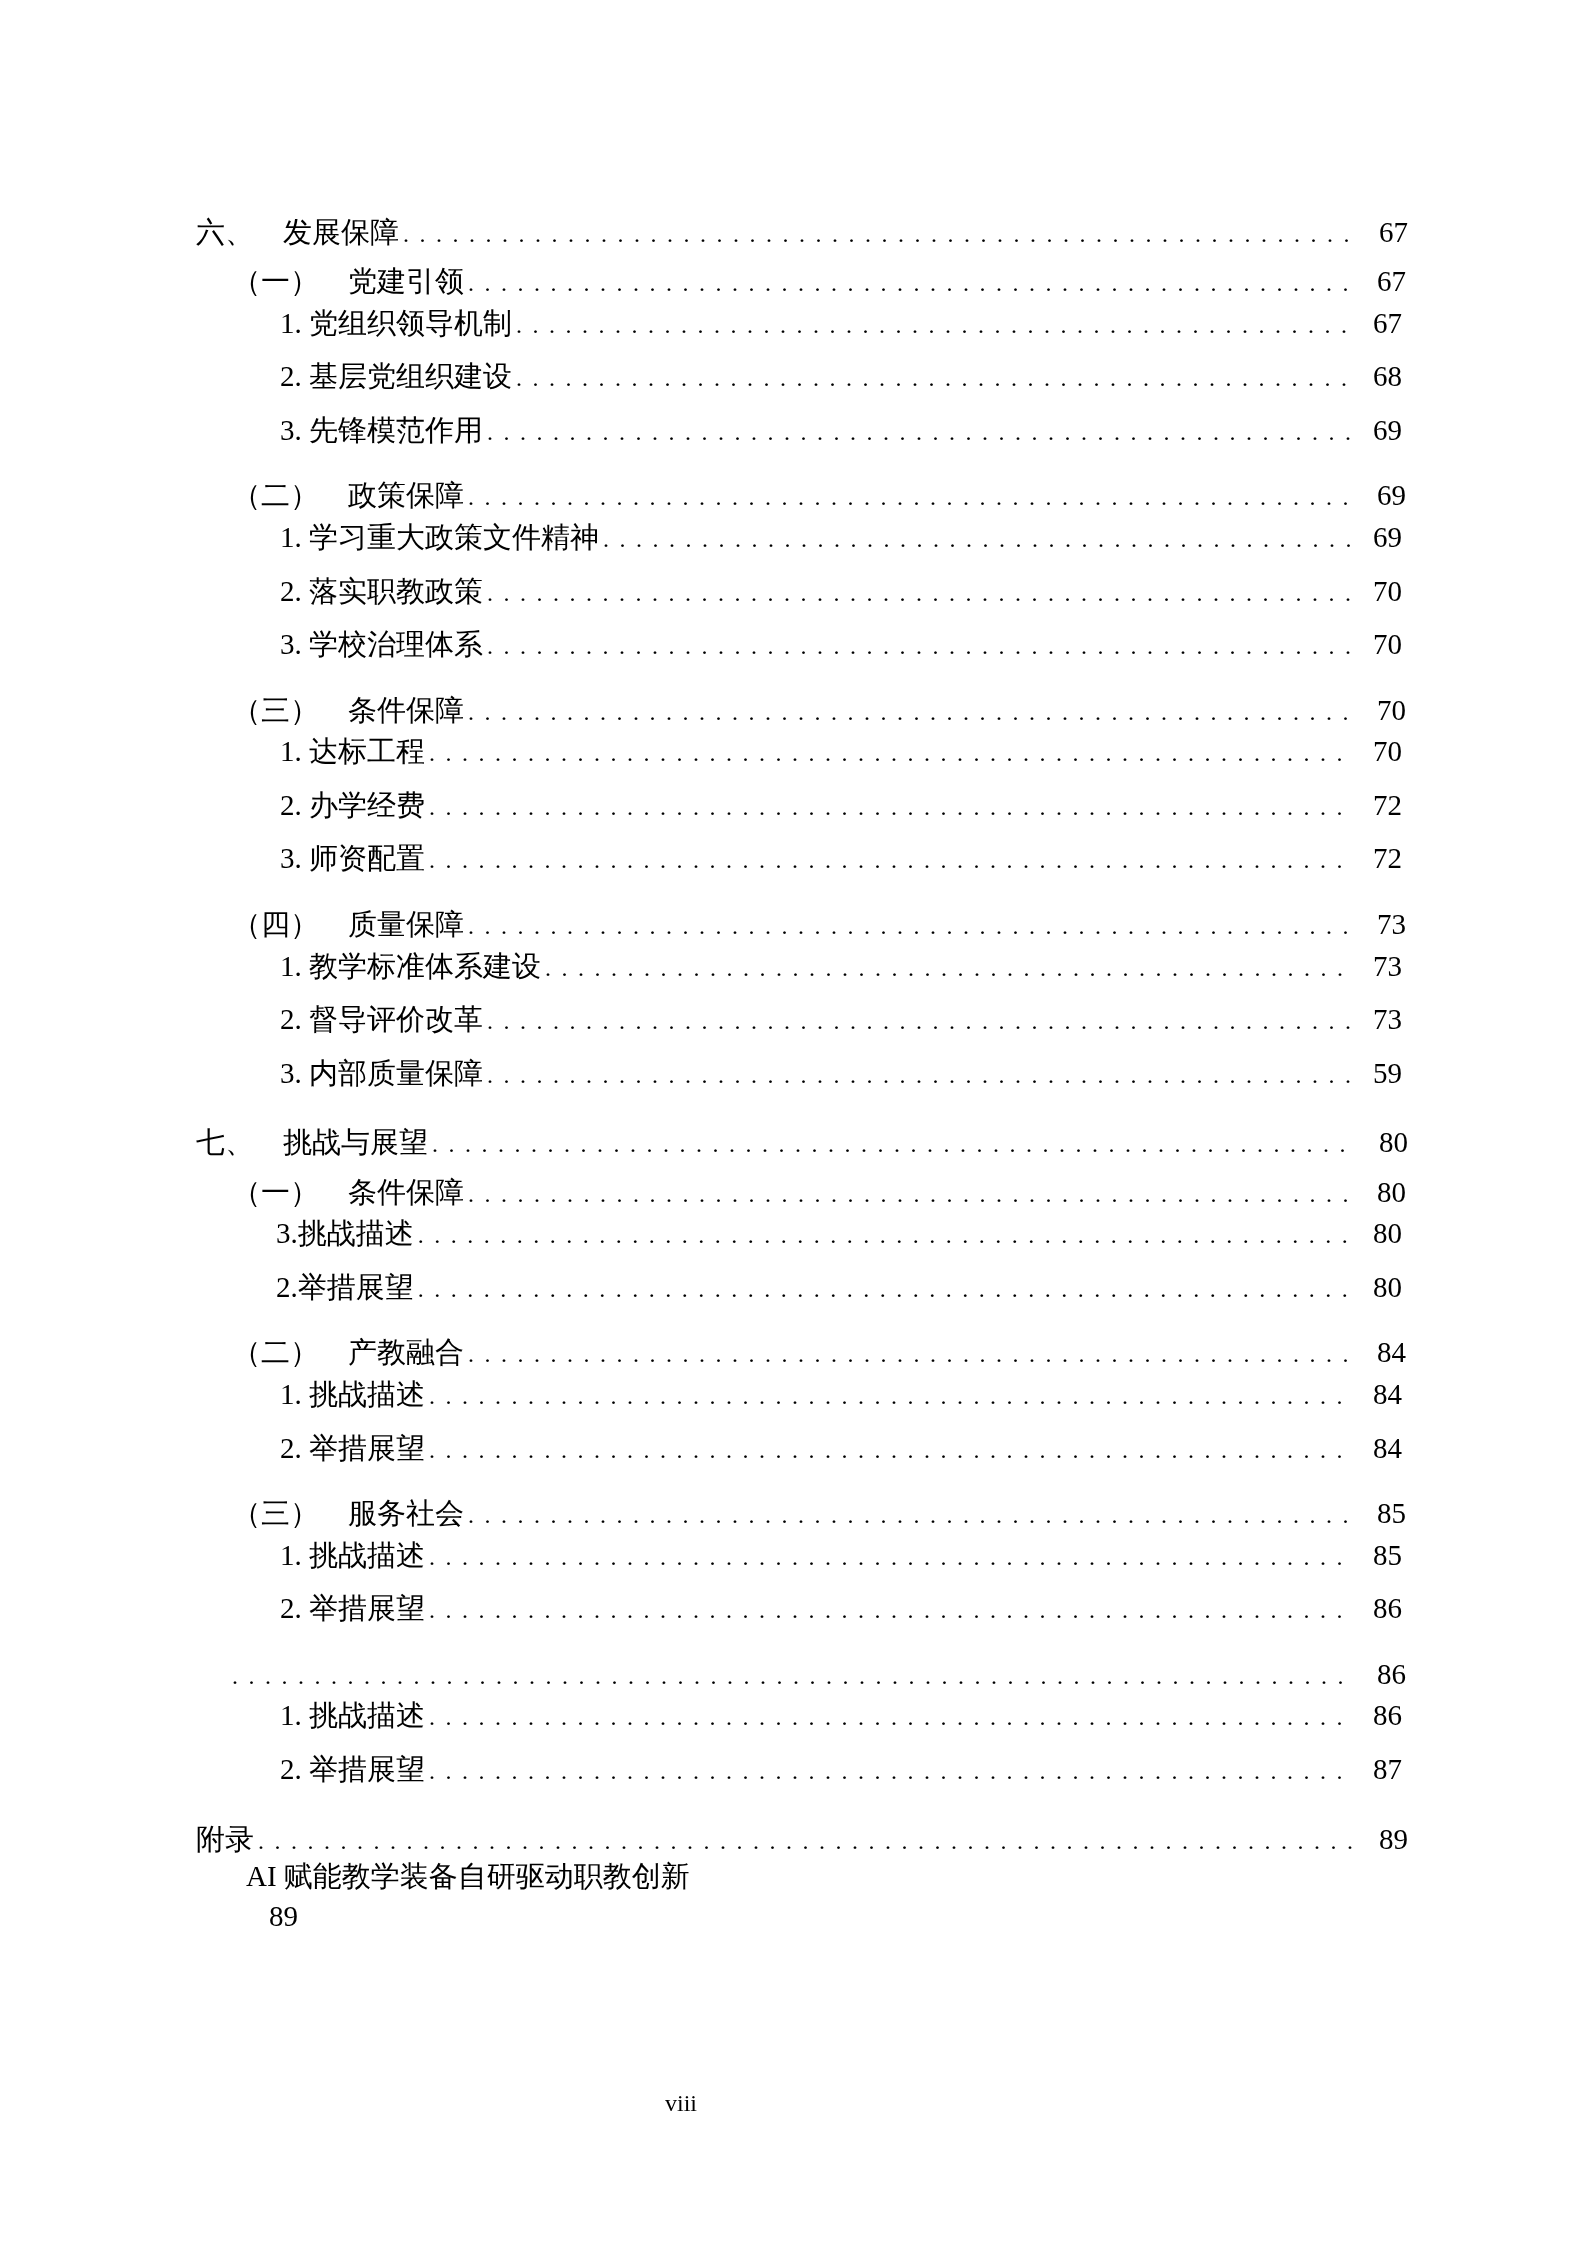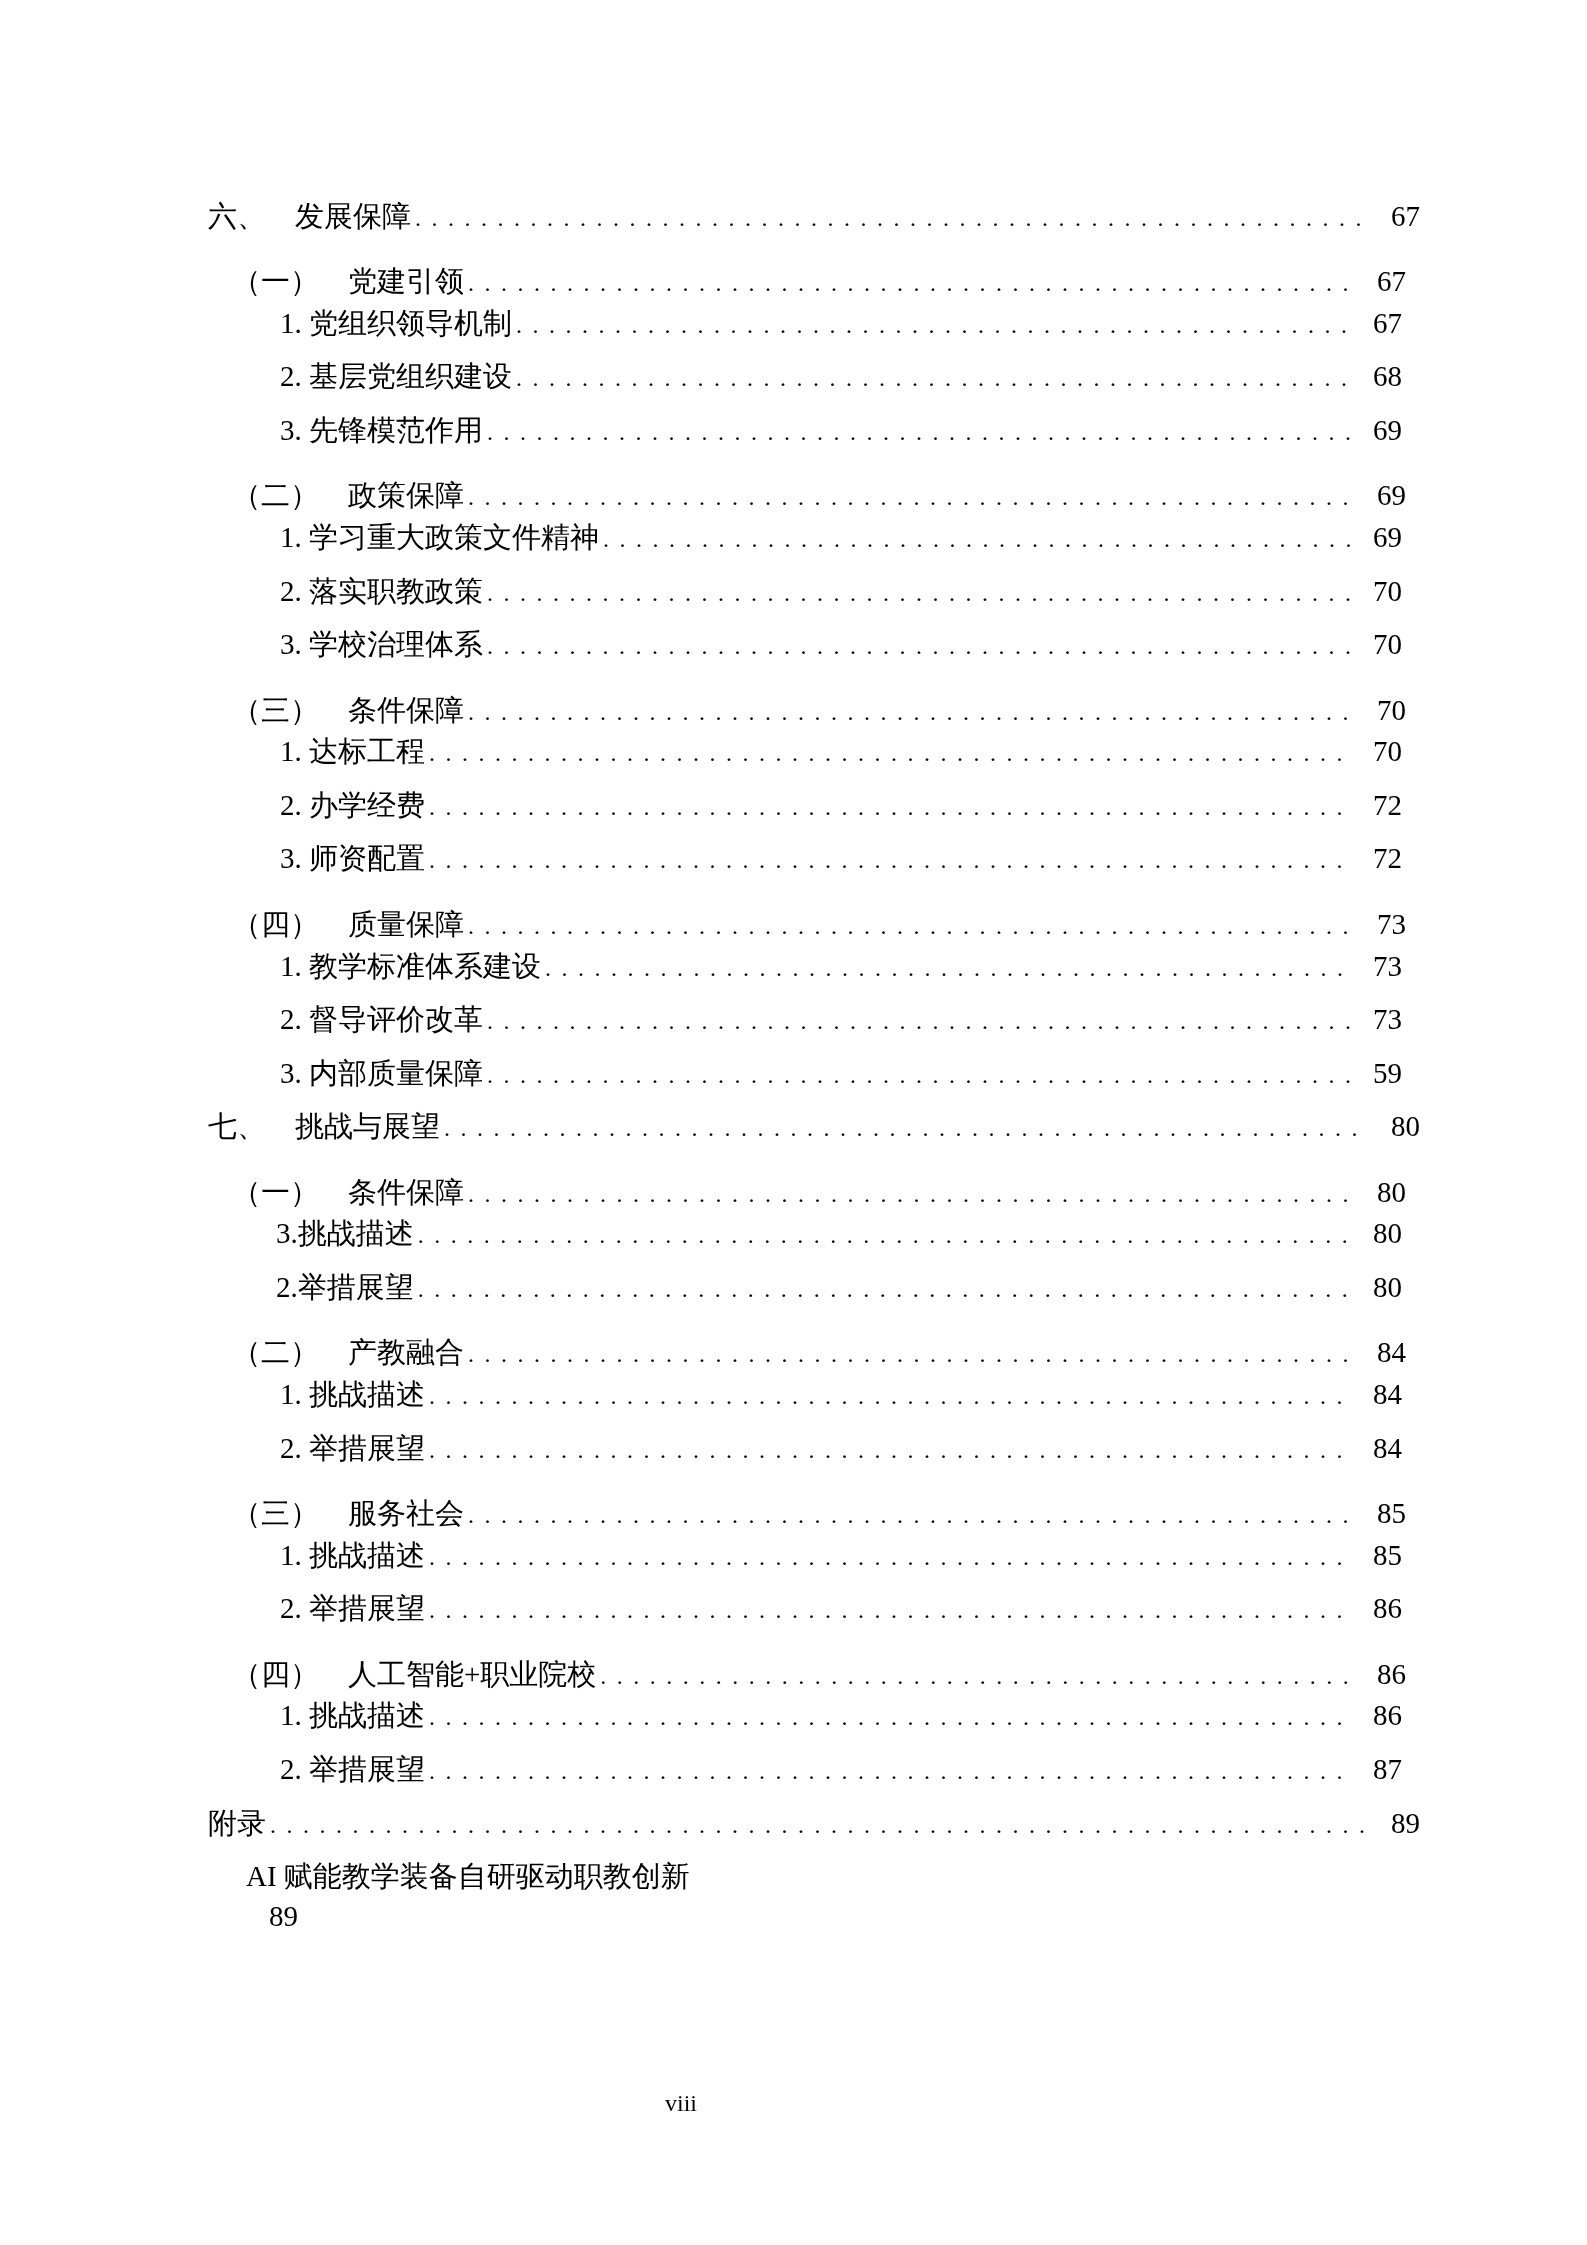--- a/index.html
+++ b/index.html
@@ -5,21 +5,21 @@
   html, body { margin: 0; padding: 0; background: #ffffff; }
   body { width: 1587px; height: 2245px; position: relative; overflow: hidden;
          font-family: "Liberation Serif", "DejaVu Serif", serif; color: #000; }
   .toc { position: absolute; left: 0; top: 0; width: 1587px; }
   .row { position: absolute; left: 0; height: 40px; display: flex; align-items: baseline;
          font-size: 29px; line-height: 40px; white-space: nowrap; }
   .row .label { flex: 0 0 auto; padding-right: 4px; }
   .row .leader { flex: 1 1 auto; overflow: hidden; letter-spacing: 10.5px; font-size: 24px;
                  color: #000; white-space: nowrap; }
   .row .page { flex: 0 0 auto; text-align: right; width: 48px; padding-left: 4px; }
-  .lvl0 { left: 208px; width: 1212px; }
+  .lvl0 { left: 196px; width: 1212px; margin-top: 16px; }
   .lvl1 { left: 232px; width: 1174px; margin-top: 12px; }
   .lvl2 { left: 280px; width: 1122px; justify-content: flex-end; }
   .lvl2b { left: 276px; width: 1126px; }
   .appx { left: 246px; width: 1156px; flex-direction: column; }
   .pageno { position: absolute; top: 2090px; left: 0; width: 1362px; text-align: center;
             font-size: 24px; }
 </style>
 </head>
 <body>
 
@@ -153,21 +153,20 @@
       <span class="label">1.  挑战描述</span>
       <span class="leader">................................................................................................................................................</span>
       <span class="page">85</span>
     </div>
   <div class="row lvl2" style="top:1588px">
       <span class="label">2.  举措展望</span>
       <span class="leader">................................................................................................................................................</span>
       <span class="page">86</span>
     </div>
   <div class="row lvl1" style="top:1642px">
-      <span class="label">（四）　人工智能+职业院校</span>
       <span class="leader">................................................................................................................................................</span>
       <span class="page">86</span>
     </div>
   <div class="row lvl2" style="top:1695px">
       <span class="label">1.  挑战描述</span>
       <span class="leader">................................................................................................................................................</span>
       <span class="page">86</span>
     </div>
   <div class="row lvl2" style="top:1749px">
       <span class="label">2.  举措展望</span>

